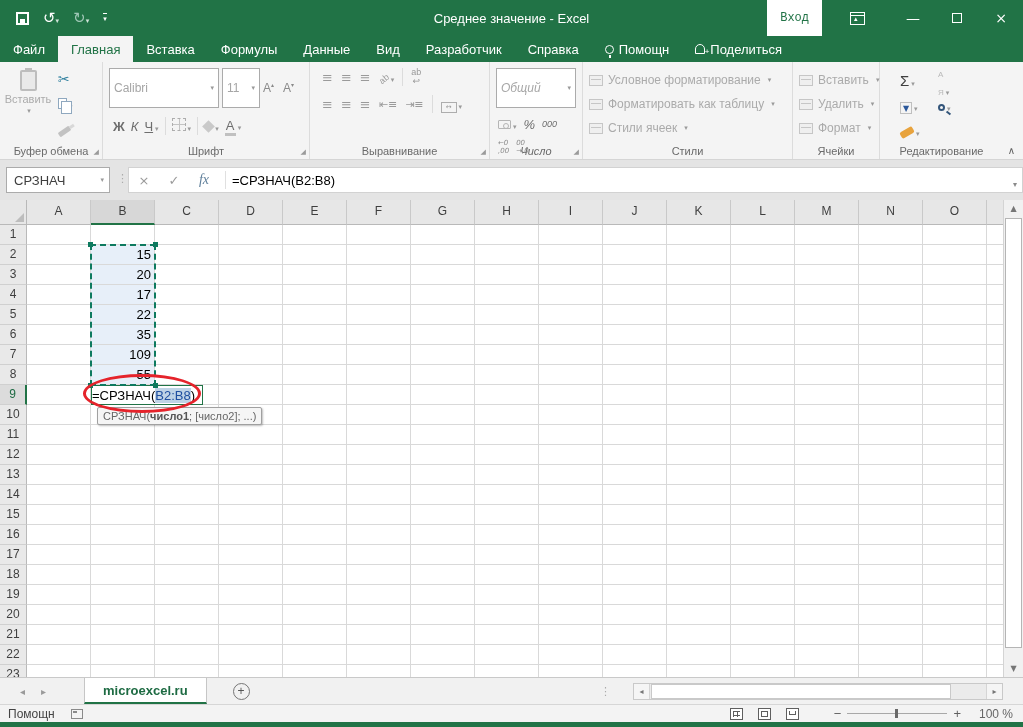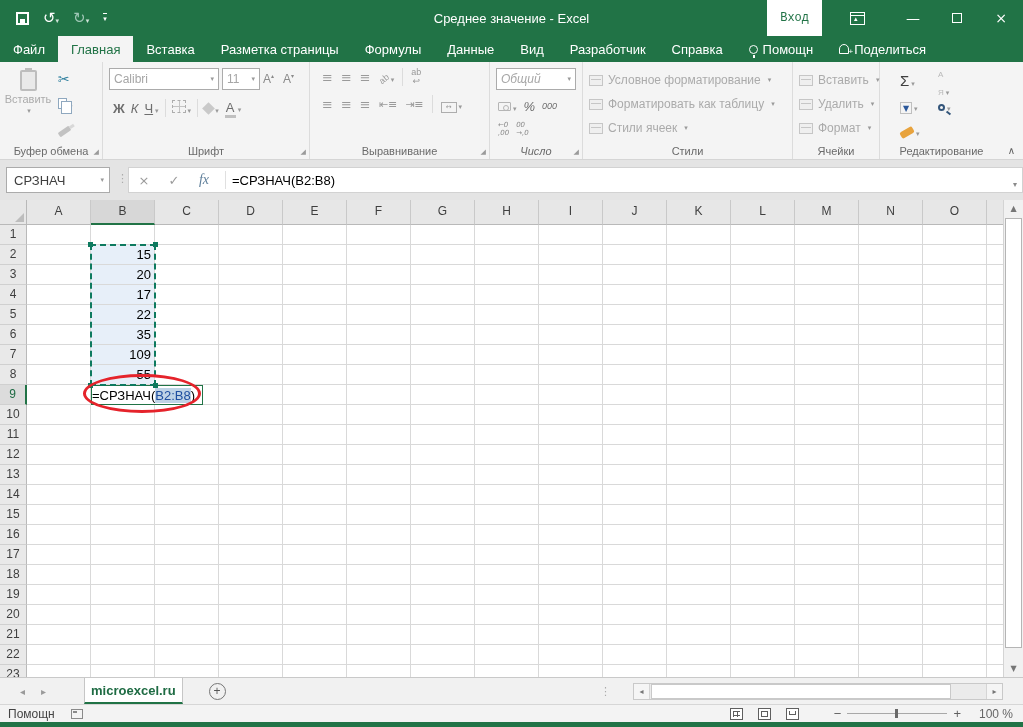--- a/index.html
+++ b/index.html
@@ -63,21 +63,21 @@
   .ic-copy { width:9px; height:11px; border:1px solid #8FA8BF; background:#fff; position:relative; display:inline-block; }
   .ic-copy::after { content:""; position:absolute; left:2px; top:2px; width:9px; height:11px;
     border:1px solid #8FA8BF; background:#fff; }
   .ic-brush { width:13px; height:5px; background:#C2C2C2; border-radius:1px; transform:rotate(-35deg);
     position:relative; display:inline-block; }
   .ic-brush::after { content:""; position:absolute; right:-5px; top:1px; width:5px; height:3px; background:#D8D8D8; }
 
   
   #g-font { width:207px; }
   .combo { background:#fff; border:1px solid #ABABAB; color:#A6A6A6; font-size:12px;
-    display:inline-flex; align-items:center; justify-content:space-between; padding:1px 4px; height:22px; }
+    display:inline-flex; align-items:center; justify-content:space-between; padding:1px 4px; height:40px; }
   .fnt-row1 { display:flex; gap:3px; align-items:center; }
   .fnt-row2 { display:flex; gap:6px; align-items:center; margin-top:8px; padding-left:4px; }
   .fmt-letter { font-size:13px; color:#6E6E6E; }
   .b { font-weight:bold; } .i { font-style:italic; } .u { text-decoration:underline; }
   .sizer { font-size:12px; color:#8a8a8a; position:relative; padding-right:6px; }
   .sizer sup { font-size:6px; font-family:"DejaVu Sans",sans-serif; }
   .vsep { width:1px; height:18px; background:#DCDCDC; }
   .ic-border { width:14px; height:13px; border:1px dashed #ADADAD; position:relative; display:inline-block; }
   .ic-border::before { content:""; position:absolute; left:0; top:5px; width:12px; height:1px; background:#C4C4C4; }
   .ic-border::after { content:""; position:absolute; left:6px; top:0; width:1px; height:11px; background:#C4C4C4; }
@@ -184,21 +184,21 @@
     justify-content:center; font-size:8px; color:#767676; font-family:"DejaVu Sans",sans-serif; }
   .vs-up { top:0; } .vs-dn { bottom:0; }
   .vs-thumb { position:absolute; left:1px; top:18px; width:17px; height:430px; background:#fff; border:1px solid #B5B5B5; }
 
   
   #sheetbar { left:0; top:677px; width:1023px; height:27px; background:#F1F1F1;
     border-top:1px solid #C9C9C9; display:flex; align-items:stretch; }
   .sh-nav { display:flex; align-items:center; gap:16px; padding:0 10px 0 20px;
     color:#9A9A9A; font-size:10px; font-family:"DejaVu Sans",sans-serif; }
   .sheet-tab { margin-left:28px; background:#fff; border-left:1px solid #C6C6C6; border-right:1px solid #C6C6C6;
-    border-bottom:2px solid var(--excel_green,#217346); display:flex; align-items:center; padding:0 6px;
+    border-bottom:2px solid var(--excel_green,#217346); display:flex; align-items:center; padding:0 18px;
     color:#1E6B43; font-weight:bold; font-size:13px; }
   .newsheet { margin-left:26px; align-self:center; width:17px; height:17px; border:1px solid #767676;
     border-radius:50%; display:flex; align-items:center; justify-content:center; font-size:12px; color:#555; }
   .sh-dots { margin-left:auto; align-self:center; color:#ABABAB; font-size:11px; font-family:"DejaVu Sans",sans-serif; }
   .hscroll { align-self:center; margin:0 20px 0 22px; width:370px; height:17px; position:relative;
     background:#EBEBEB; border:1px solid #C9C9C9; }
   .hs-btn { position:absolute; top:0; width:16px; height:15px; display:flex; align-items:center;
     justify-content:center; font-size:8px; color:#767676; background:#F5F5F5; font-family:"DejaVu Sans",sans-serif; }
   .hs-l { left:0; border-right:1px solid #D5D5D5; } .hs-r { right:0; border-left:1px solid #D5D5D5; }
   .hs-thumb { position:absolute; left:17px; top:0; width:300px; height:15px; background:#fff; border:1px solid #C9C9C9; }
@@ -252,23 +252,20 @@
     <div class="rtab">
         <span>Файл</span>
       </div>
     <div class="rtab selected">
         <span>Главная</span>
       </div>
     <div class="rtab">
         <span>Вставка</span>
       </div>
     <div class="rtab">
-        <span>Разметка страницы</span>
-      </div>
-    <div class="rtab">
         <span>Формулы</span>
       </div>
     <div class="rtab">
         <span>Данные</span>
       </div>
     <div class="rtab">
         <span>Вид</span>
       </div>
     <div class="rtab">
         <span>Разработчик</span>
@@ -449,20 +446,25 @@
     <div class="range-sel">
       <span class="handle h-tl"></span>
       <span class="handle h-tr"></span>
       <span class="handle h-bl"></span>
       <span class="handle h-br"></span>
     </div>
     <div class="edit-cell">
       <span>=СРЗНАЧ(</span>
         <span class="rng">B2:B8</span>
         <span>)</span>
+    </div>
+    <div class="fn-tooltip">
+      <span>СРЗНАЧ(</span>
+        <b>число1</b>
+        <span>; [число2]; ...)</span>
     </div>
     <div class="red-oval"></div>
   <div class="corner"></div>
       <div class="ch">A</div>
       <div class="ch selcol">B</div>
       <div class="ch">C</div>
       <div class="ch">D</div>
       <div class="ch">E</div>
       <div class="ch">F</div>
       <div class="ch">G</div>

